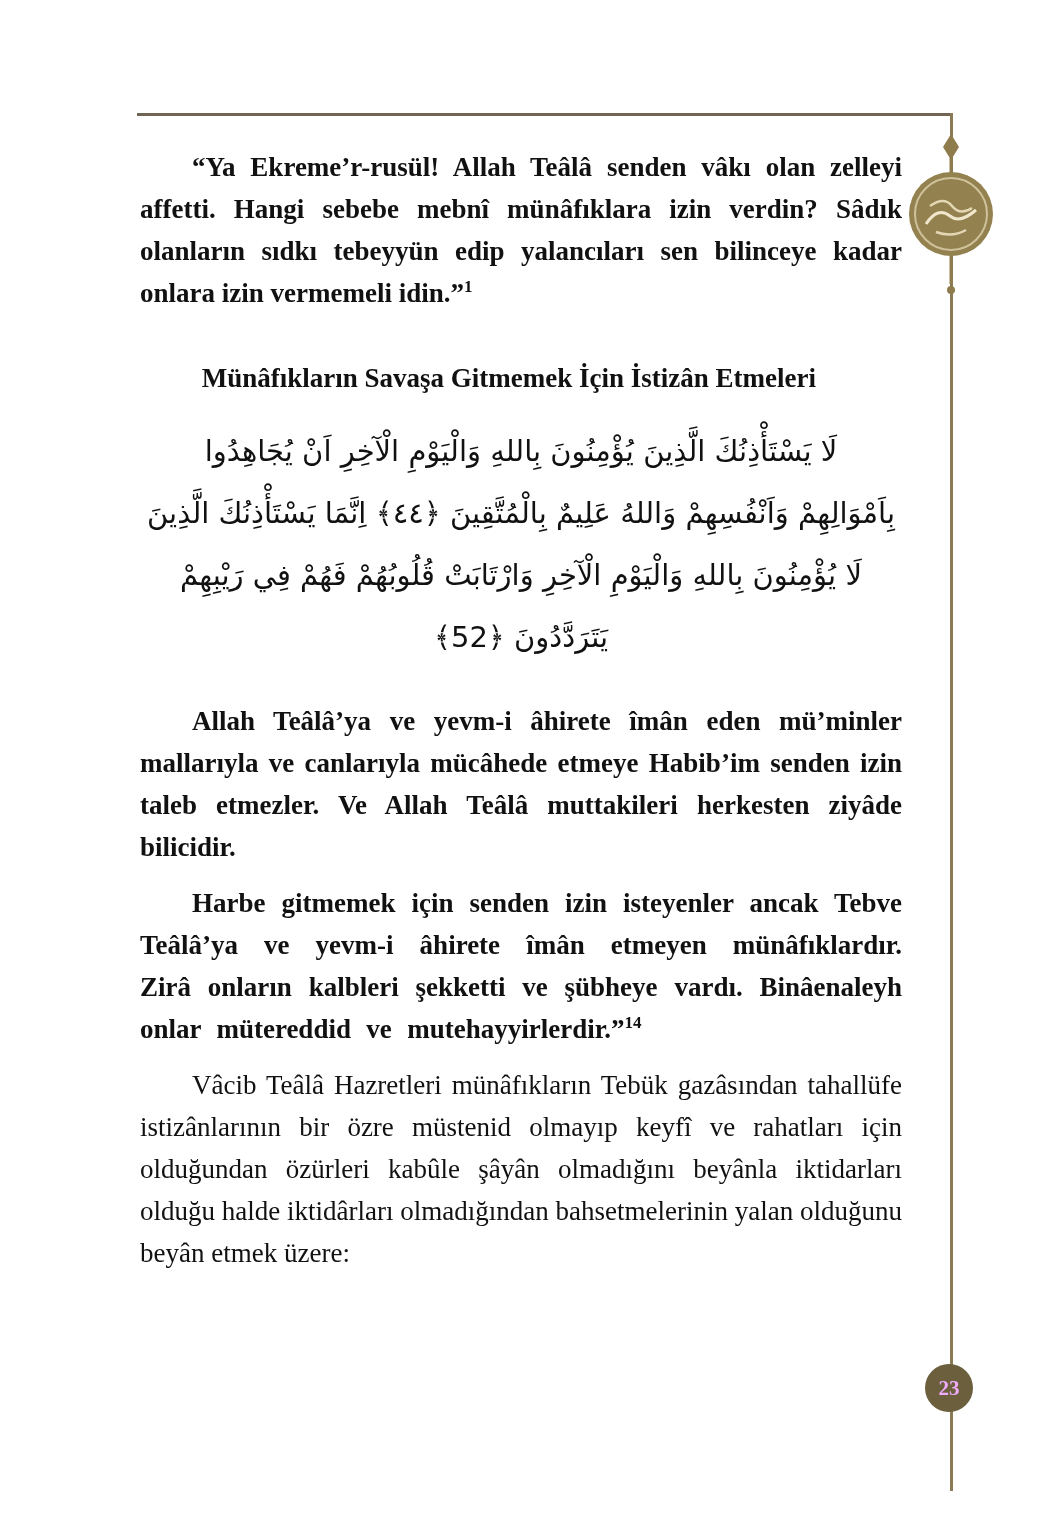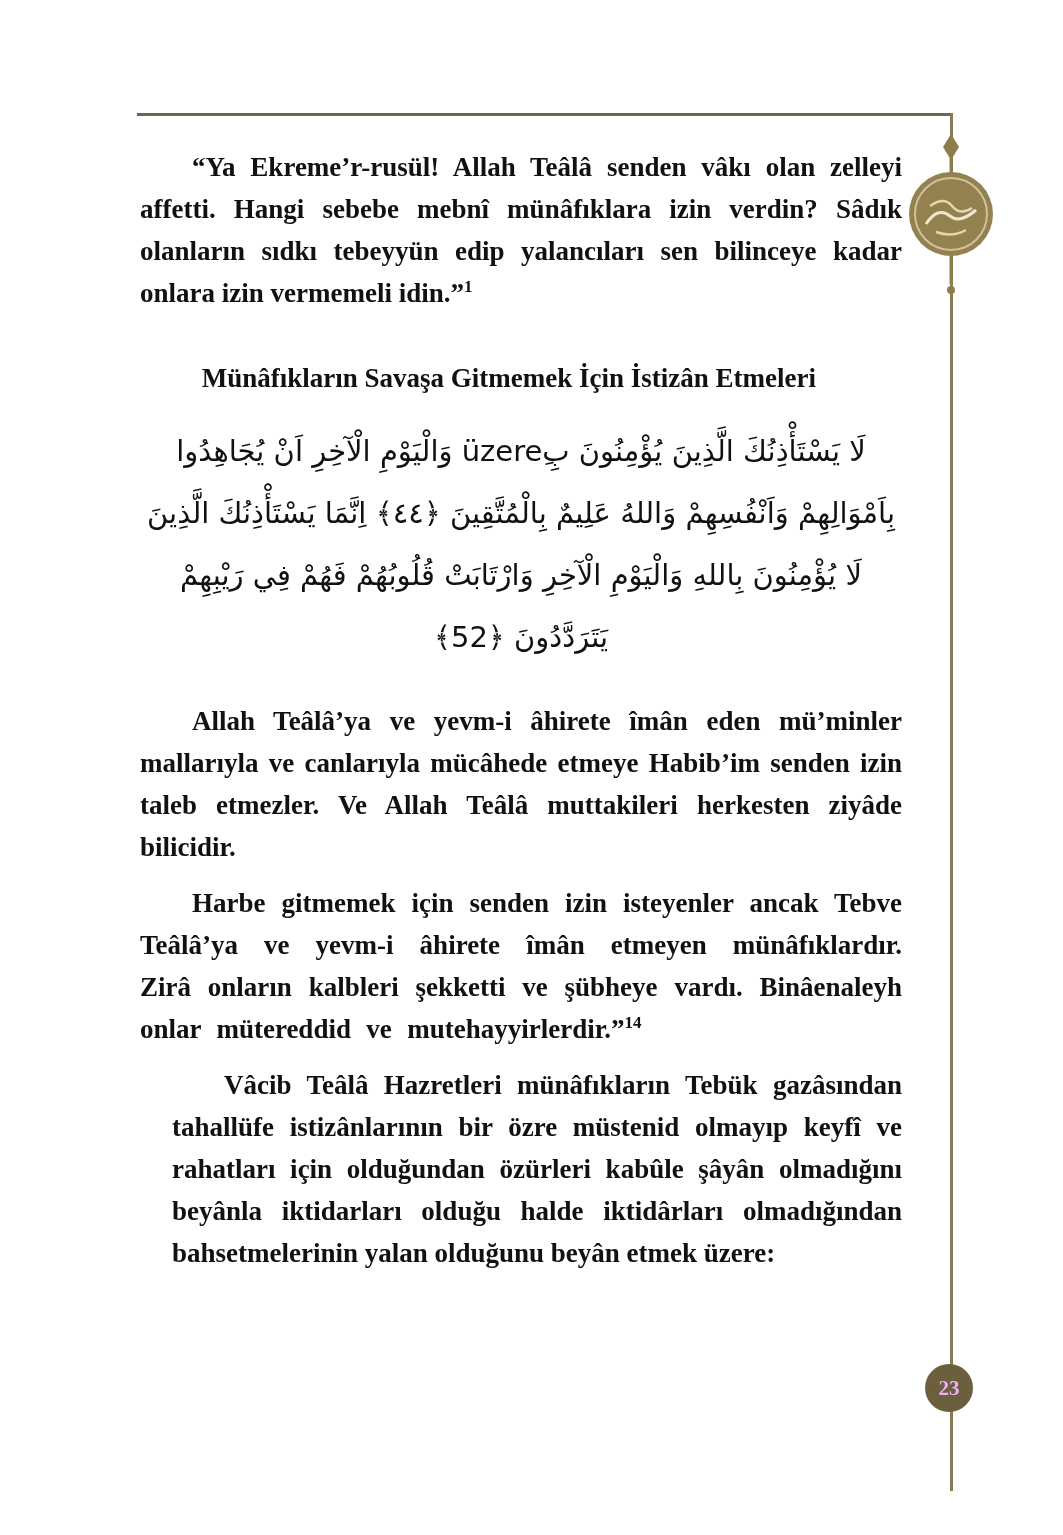--- a/index.html
+++ b/index.html
@@ -92,21 +92,21 @@
     margin-top: 20px;
     direction: rtl;
     text-align: center;
     font-family: "DejaVu Sans", sans-serif;
     font-size: 29px;
     line-height: 62px;
     color: #111111;
   }
   .para2 { margin-top: 32px; }
   .para3 { margin-top: 14px; word-spacing: 0.32em; }
-  .para4 { margin-top: 14px; font-weight: 700; margin-left: 32px; }
+  .para4 { margin-top: 14px; font-weight: 400; }
   
   .footnotes {
     position: absolute;
     left: 140px;
     top: 1324px;
     width: 700px;
   }
   .fn-rule {
     width: 208px;
     height: 2px;
@@ -148,21 +148,21 @@
     <span>23</span>
   </div>
 
   <div class="content">
 
     <p class="para bold"><span>“Ya Ekreme’r-rusül! Allah Teâlâ senden vâkı olan zelleyi affetti. Hangi sebebe mebnî münâfıklara izin verdin? Sâdık olanların sıdkı tebeyyün edip yalancıları sen bilinceye kadar onlara izin vermemeli idin.”</span><sup class="fnref">1</sup></p>
 
     <h2 class="heading">Münâfıkların Savaşa Gitmemek İçin İstizân Etmeleri</h2>
 
     <div class="arabic" dir="rtl">
-      <div>لَا يَسْتَأْذِنُكَ الَّذِينَ يُؤْمِنُونَ بِüzereِ وَالْيَوْمِ الْآخِرِ اَنْ يُجَاهِدُوا</div>
+      <div>لَا يَسْتَأْذِنُكَ الَّذِينَ يُؤْمِنُونَ بِاللهِ وَالْيَوْمِ الْآخِرِ اَنْ يُجَاهِدُوا</div>
       <div>بِاَمْوَالِهِمْ وَاَنْفُسِهِمْ وَاللهُ عَلِيمٌ بِالْمُتَّقِينَ ﴿٤٤﴾ اِنَّمَا يَسْتَأْذِنُكَ الَّذِينَ</div>
       <div>لَا يُؤْمِنُونَ بِاللهِ وَالْيَوْمِ الْآخِرِ وَارْتَابَتْ قُلُوبُهُمْ فَهُمْ فِي رَيْبِهِمْ</div>
       <div>يَتَرَدَّدُونَ ﴿52﴾</div>
     </div>
 
     <p class="para bold para2">Allah Teâlâ’ya ve yevm-i âhirete îmân eden mü’minler mallarıyla ve canlarıyla mücâhede etmeye Habib’im senden izin taleb etmezler. Ve Allah Teâlâ muttakileri herkesten ziyâde bilicidir.</p>
 
     <p class="para bold para3"><span>Harbe gitmemek için senden izin isteyenler ancak Tebve Teâlâ’ya ve yevm-i âhirete îmân etmeyen münâfıklardır. Zirâ onların kalbleri şekketti ve şübheye vardı. Binâenaleyh onlar mütereddid ve mutehayyirlerdir.”</span><sup class="fnref">14</sup></p>
 
     <p class="para para4">Vâcib Teâlâ Hazretleri münâfıkların Tebük gazâsından tahallüfe istizânlarının bir özre müstenid olmayıp keyfî ve rahatları için olduğundan özürleri kabûle şâyân olmadığını beyânla iktidarları olduğu halde iktidârları olmadığından bahsetmelerinin yalan olduğunu beyân etmek üzere:</p>

